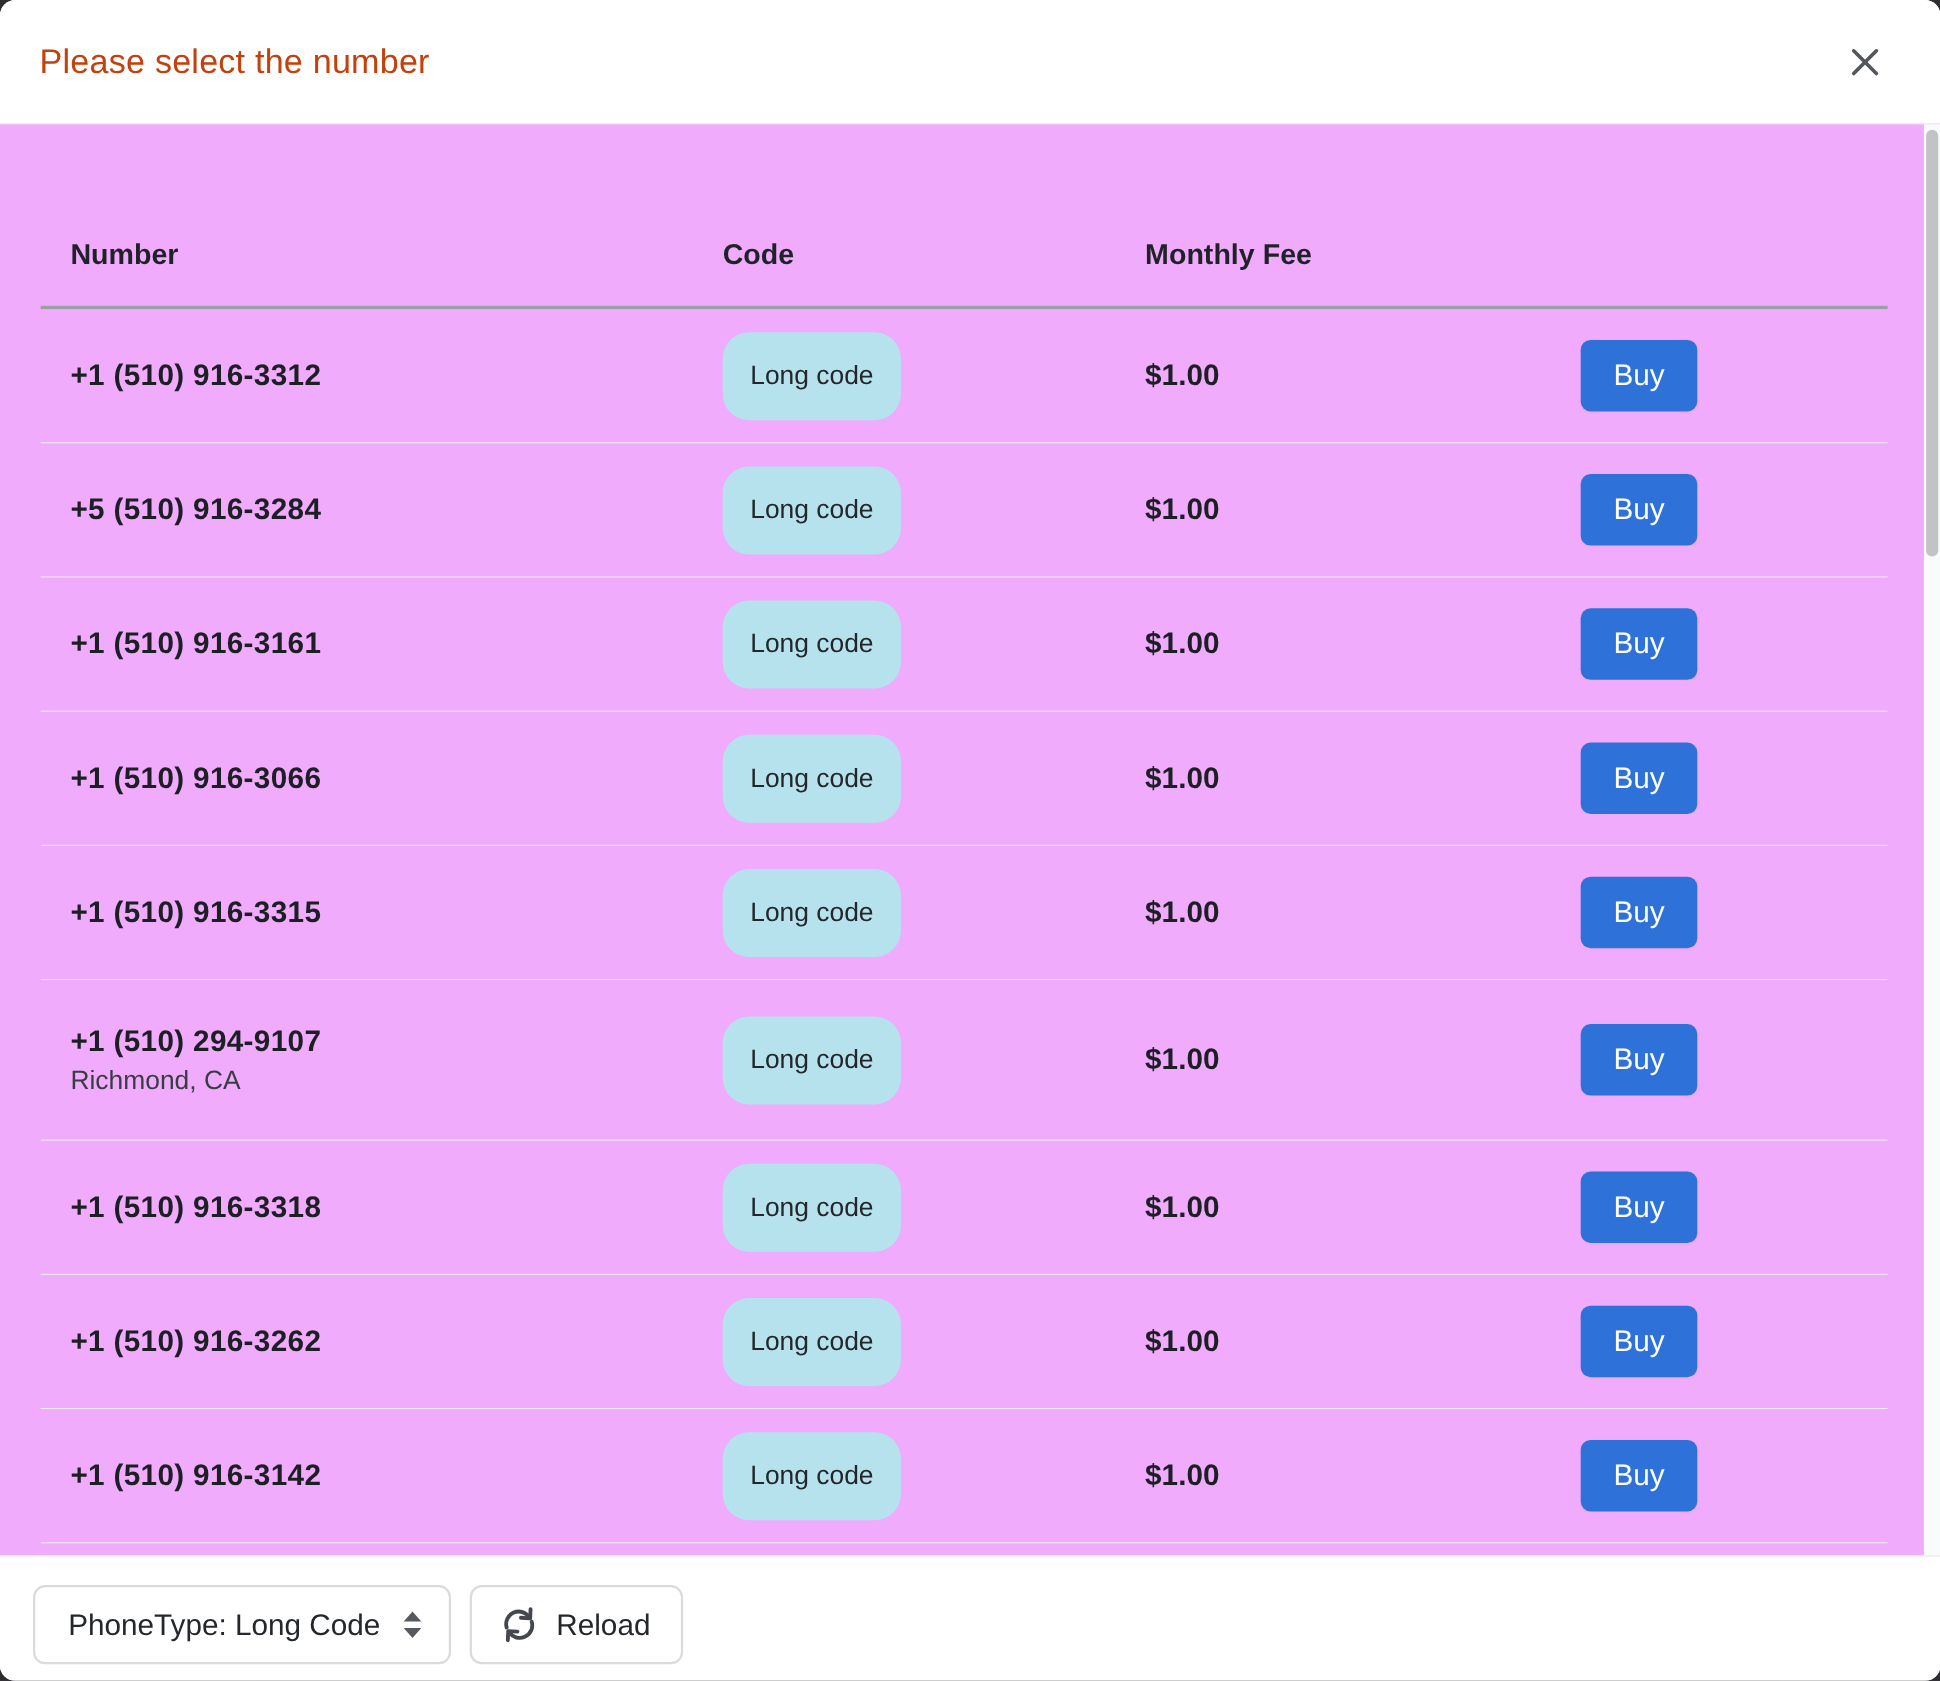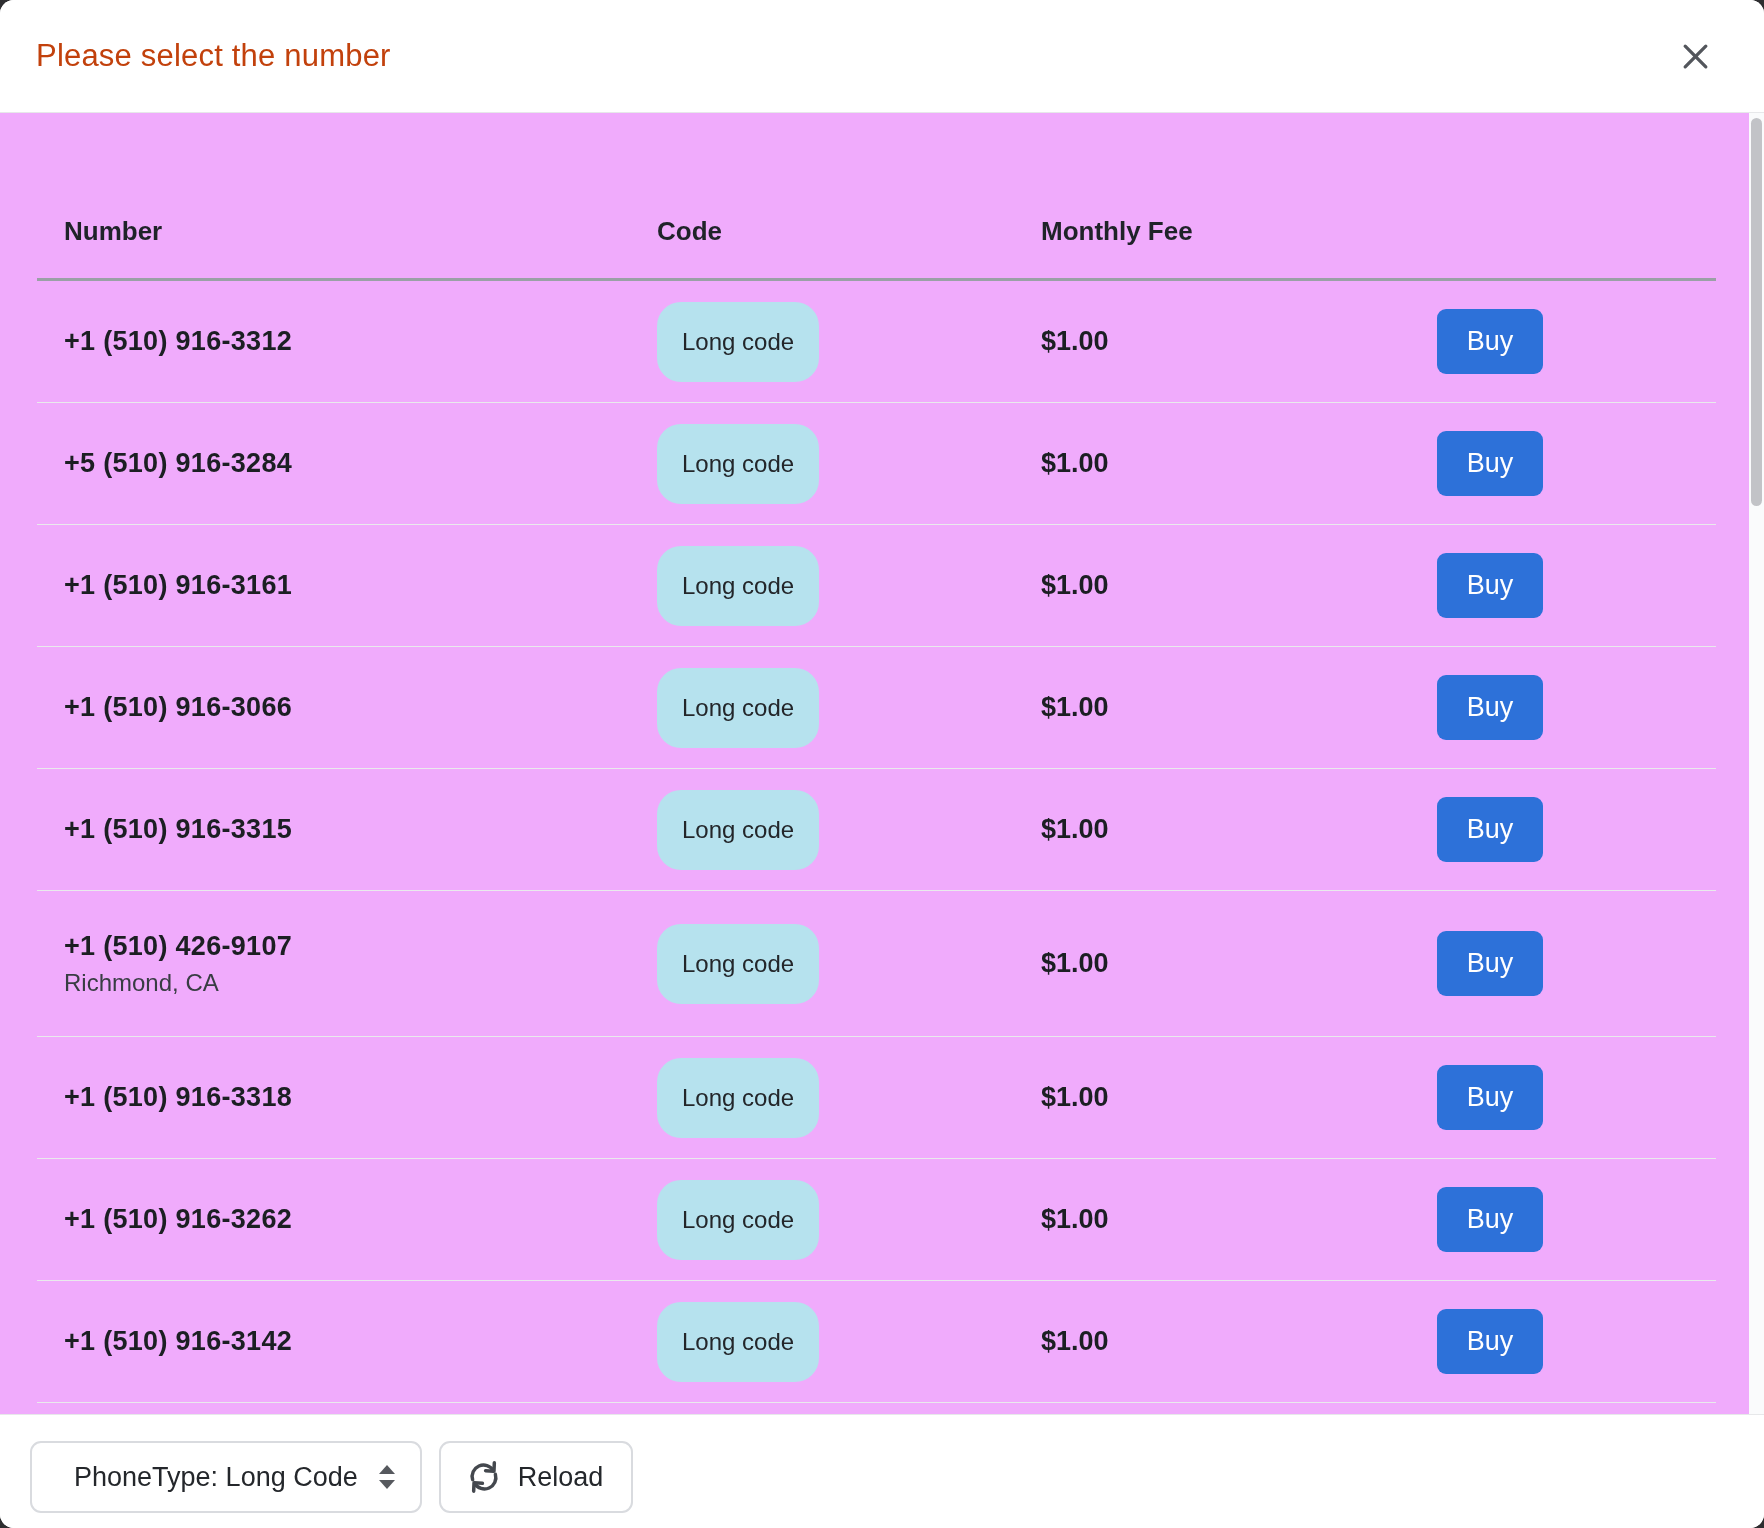--- a/index.html
+++ b/index.html
@@ -162,21 +162,21 @@
     border: 2px solid #d9dbdf;
     border-radius: 11px;
     display: inline-flex;
     align-items: center;
     font-family: inherit;
     font-size: 27px;
     color: #24272b;
     cursor: pointer;
     box-sizing: border-box;
   }
-  .phonetype-btn { padding: 0 22px 0 42px; gap: 18px; }
+  .phonetype-btn { padding: 0 22px 0 30px; gap: 18px; }
   .reload-btn { padding: 0 28px 0 22px; gap: 13px; }
 
   .icon { line-height: 0; }
 </style>
 </head>
 <body>
 
 <div class="window">
 
   <div class="modal-header">
@@ -265,21 +265,21 @@
       <span class="badge">Long code</span>
     </div>
     <div class="fee">$1.00</div>
     <div>
       <button class="buy-btn">Buy</button>
     </div>
   </div>
 
   <div class="grid-row row two-line">
     <div class="cell-number">
-      <div class="phone">+1 (510) 426-9107</div>
+      <div class="phone">+1 (510) 294-9107</div>
       <div class="location">Richmond, CA</div>
     </div>
     <div>
       <span class="badge">Long code</span>
     </div>
     <div class="fee">$1.00</div>
     <div>
       <button class="buy-btn">Buy</button>
     </div>
   </div>

